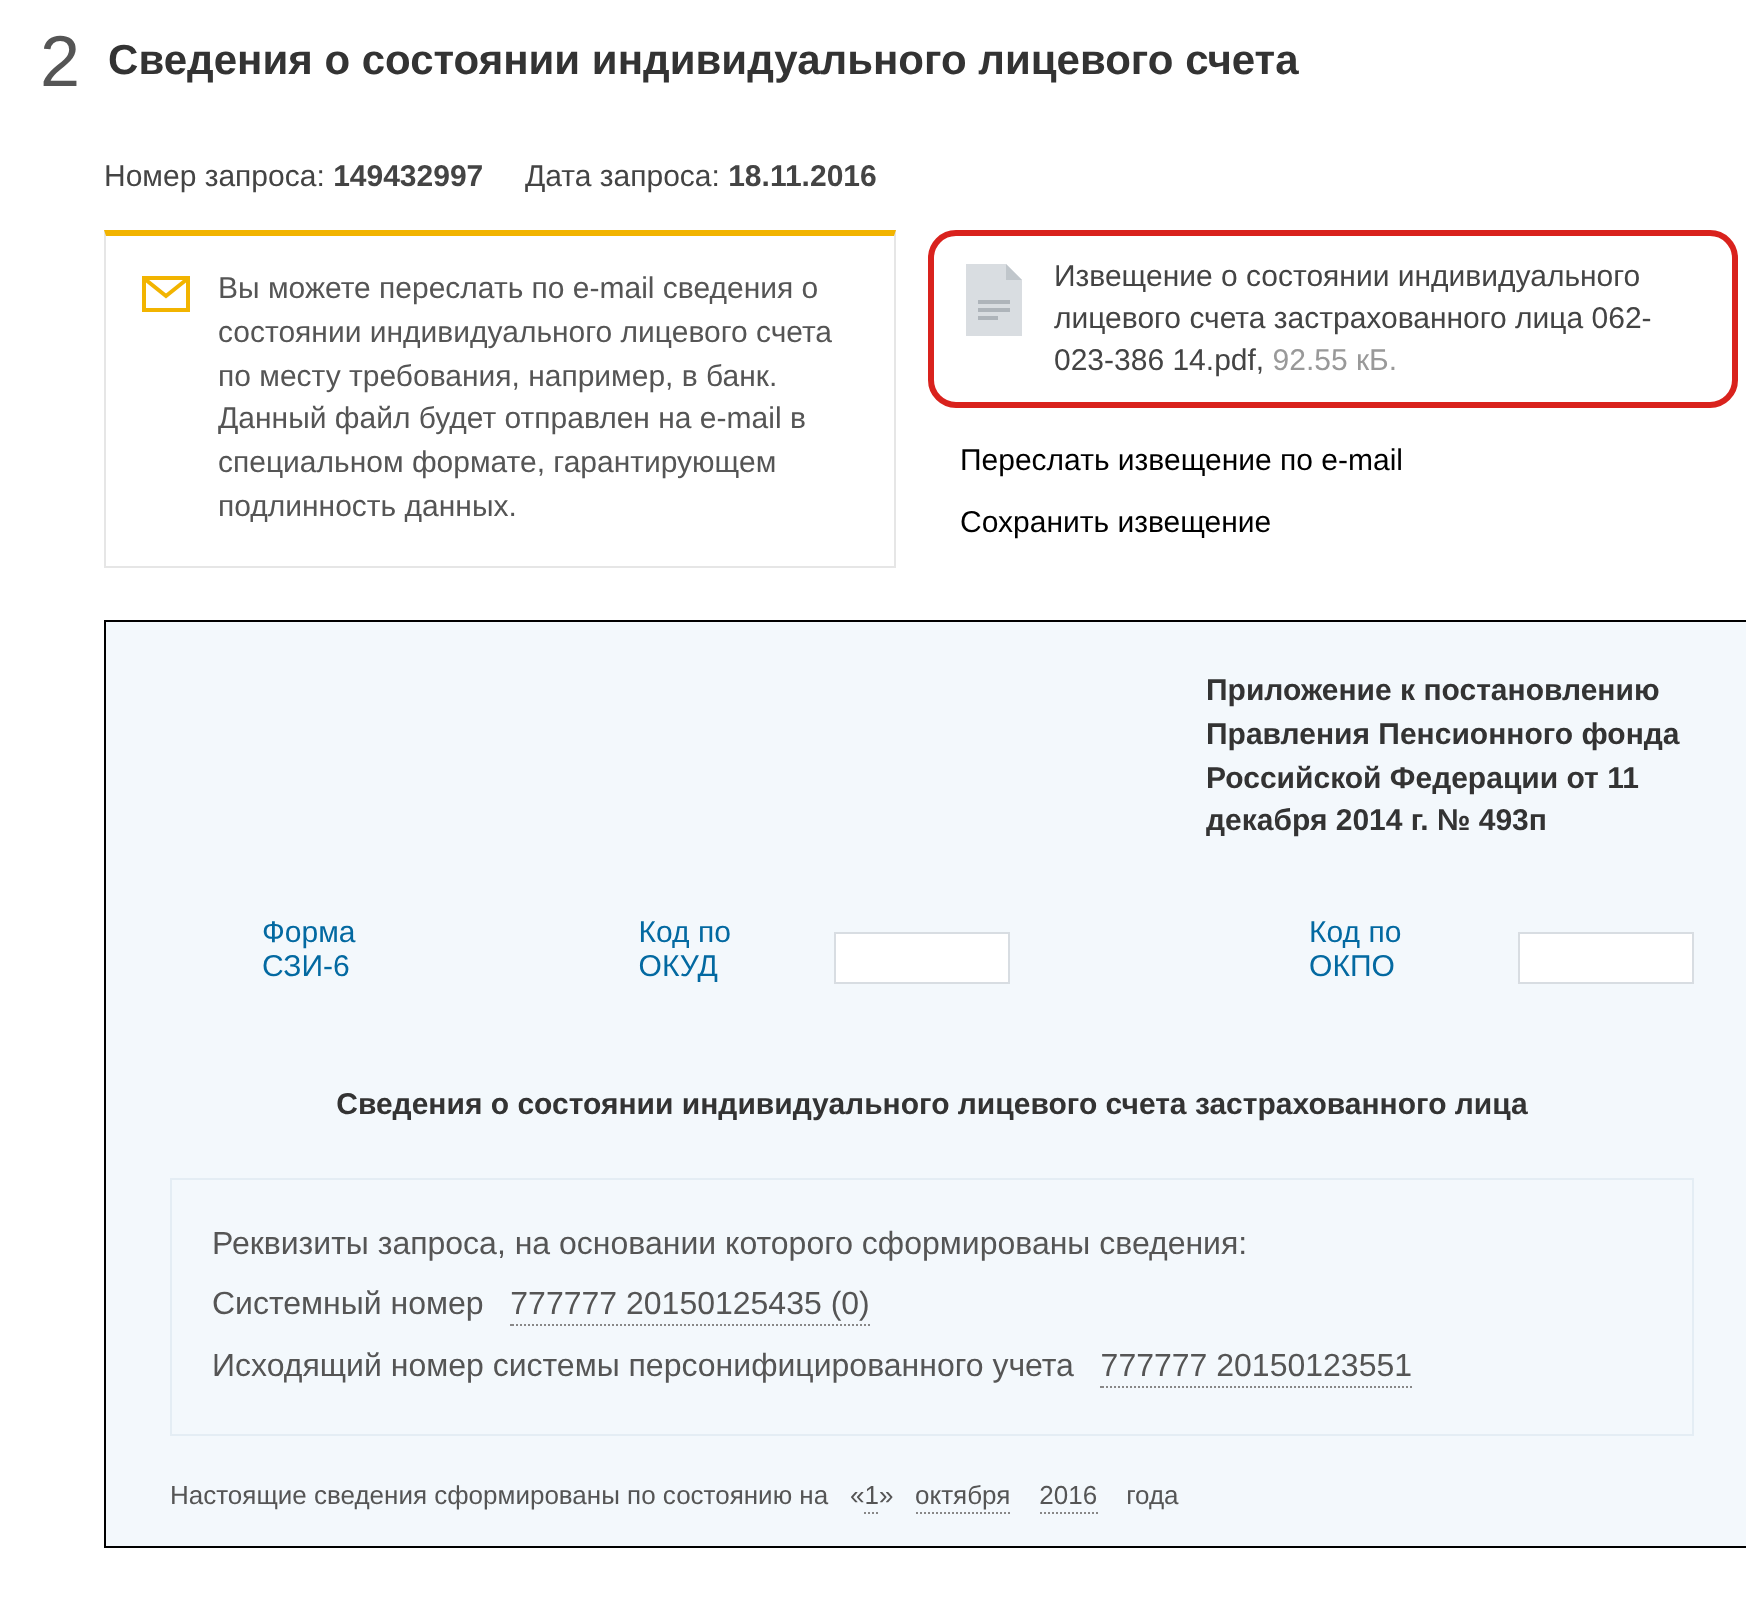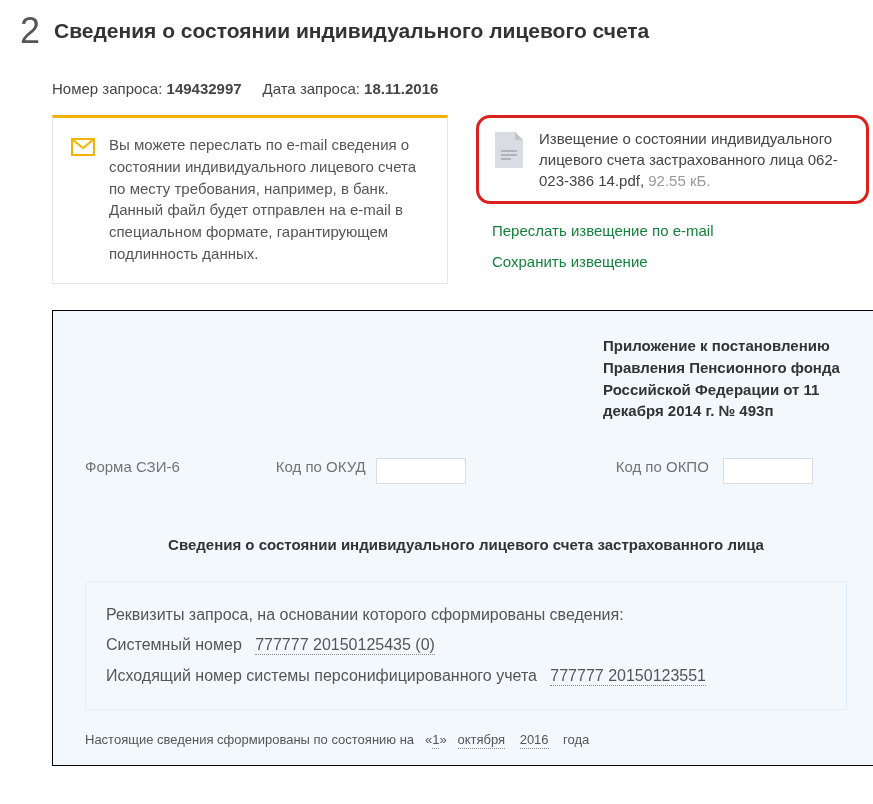--- a/index.html
+++ b/index.html
@@ -11,21 +11,21 @@
     background: #fff;
     width: 873px;
   }
   .page { padding: 10px 0 0 0; }
   .header-row { display: flex; align-items: center; padding-left: 20px; margin-bottom: 28px; }
   .step-num { font-size: 36px; font-weight: 300; color: #555; margin-right: 14px; }
   .title { font-size: 21px; font-weight: bold; color: #333; text-align: right; }
   .meta-row { padding-left: 52px; font-size: 15px; color: #444; margin-bottom: 18px; }
   .meta-row .label { font-weight: normal; }
   .meta-row .val { font-weight: bold; }
-  .two-col { display: flex; padding: 0 4px 0 52px; gap: 28px; margin-bottom: 26px; }
+  .two-col { display: flex; padding: 0 4px 0 52px; gap: 16px; margin-bottom: 26px; }
   .left-card {
     flex: 0 0 396px;
     border: 1px solid #e6e6e6;
     border-top: 3px solid #f2b400;
     background: #fff;
     padding: 16px 18px 18px 18px;
     display: flex;
     gap: 14px;
   }
   .mail-icon {
@@ -45,38 +45,38 @@
     margin-bottom: 18px;
   }
   .file-icon {
     flex: 0 0 32px;
     width: 32px; height: 40px;
     margin-top: 2px;
   }
   .file-text { font-size: 15px; color: #444; line-height: 1.4; }
   .file-size { color: #999; text-align: right; }
   .link-line { margin: 0 0 14px 16px; }
-  .link-line a { color: #15803d; text-decoration: none; font-size: 15px; cursor: pointer; }
+  .link-line a { color: #000000; text-decoration: none; font-size: 15px; cursor: pointer; }
   .doc-panel {
     margin: 0 0 0 52px;
     width: 828px;
     background: #f3f8fc;
     border: 1px solid #000000;
     padding: 24px 32px 18px 32px;
   }
   .reg-note {
     margin-left: 518px;
     width: 252px;
     font-size: 15px;
     font-weight: bold;
     color: #333;
     line-height: 1.45;
     margin-bottom: 36px;
   }
-  .form-row { display: flex; align-items: flex-start; font-size: 15px; color: #737373; margin-bottom: 52px; }
+  .form-row { display: flex; align-items: flex-end; font-size: 15px; color: #0369a1; margin-bottom: 52px; margin-left: 46px; }
   .form-row .label1 { margin-right: 96px; }
   .form-row .label2 { margin-right: 10px; }
   .form-row .field { display: inline-block; width: 90px; height: 26px; border: 1px solid #d8dde2; background: #fff; margin-right: 150px; }
   .form-row .field2 { display: inline-block; width: 90px; height: 26px; border: 1px solid #d8dde2; background: #fff; }
   .form-row .label3 { margin-right: 14px; }
   .doc-title { text-align: center; font-size: 15px; font-weight: bold; color: #333; margin-bottom: 28px; }
   .inner-box {
     border: 1px solid #e4edf4;
     background: #f3f8fc;
     padding: 18px 20px 18px 20px;

